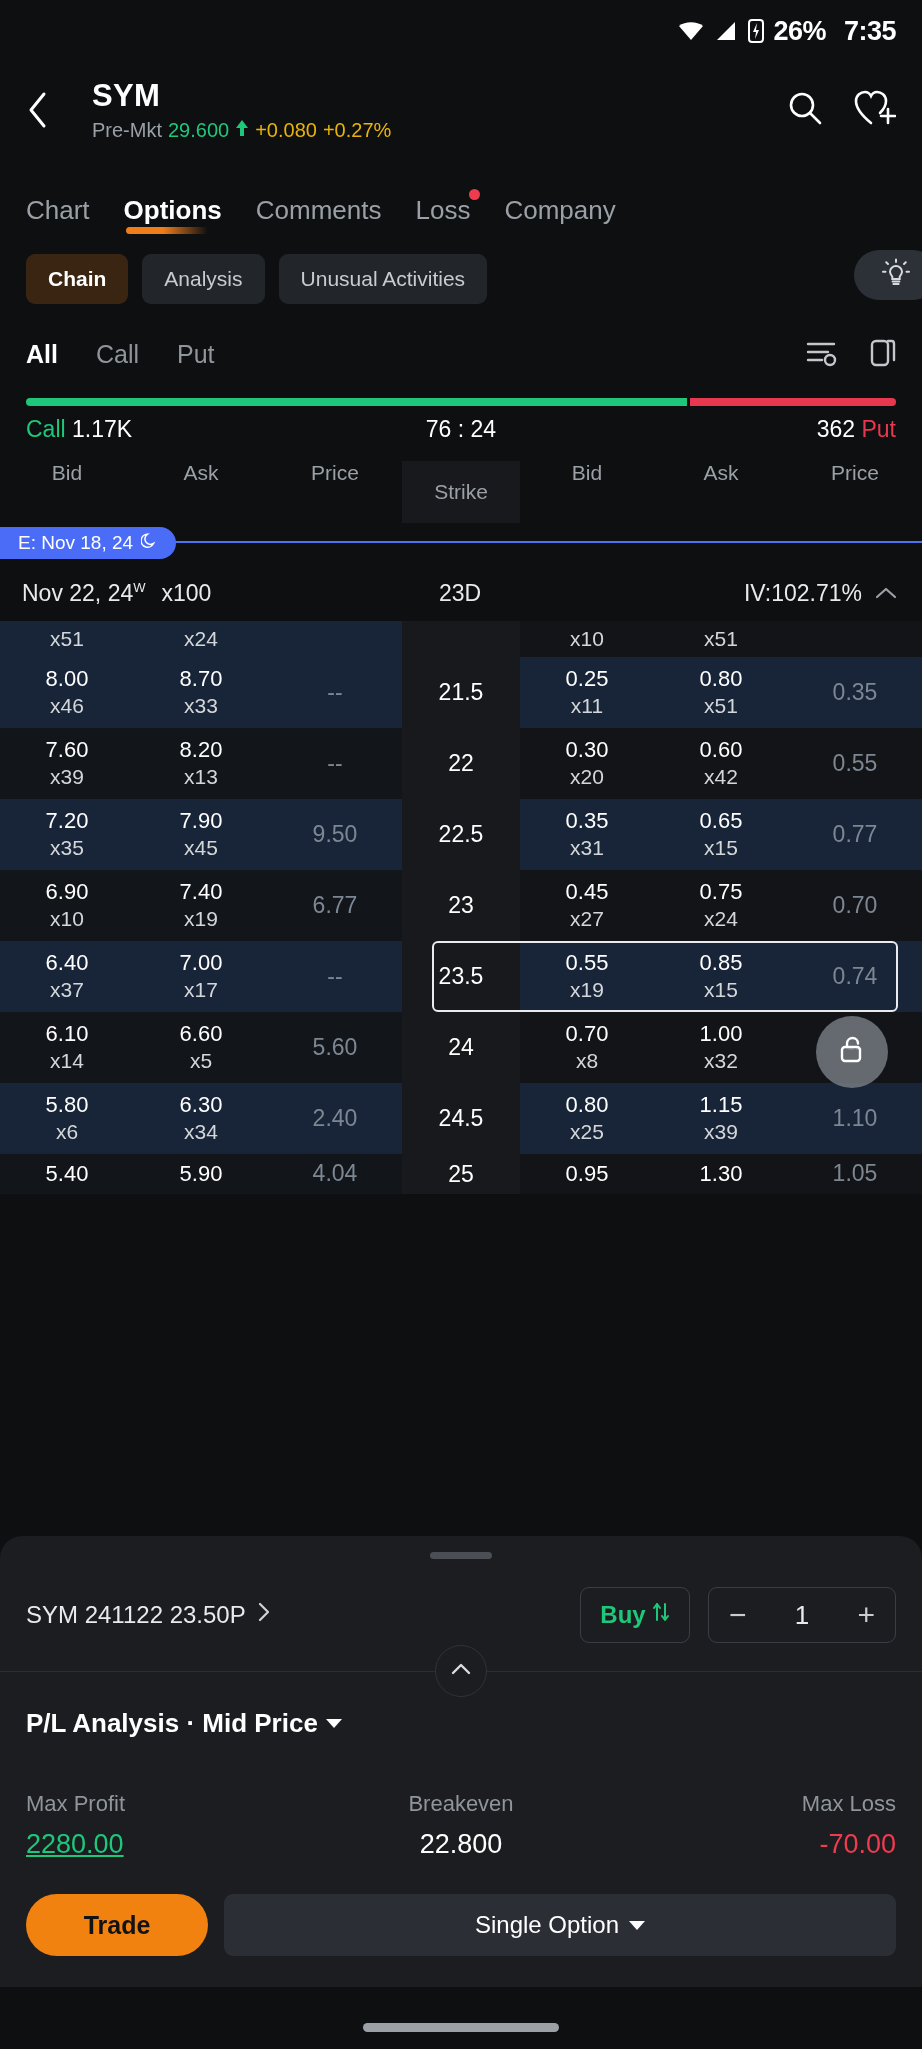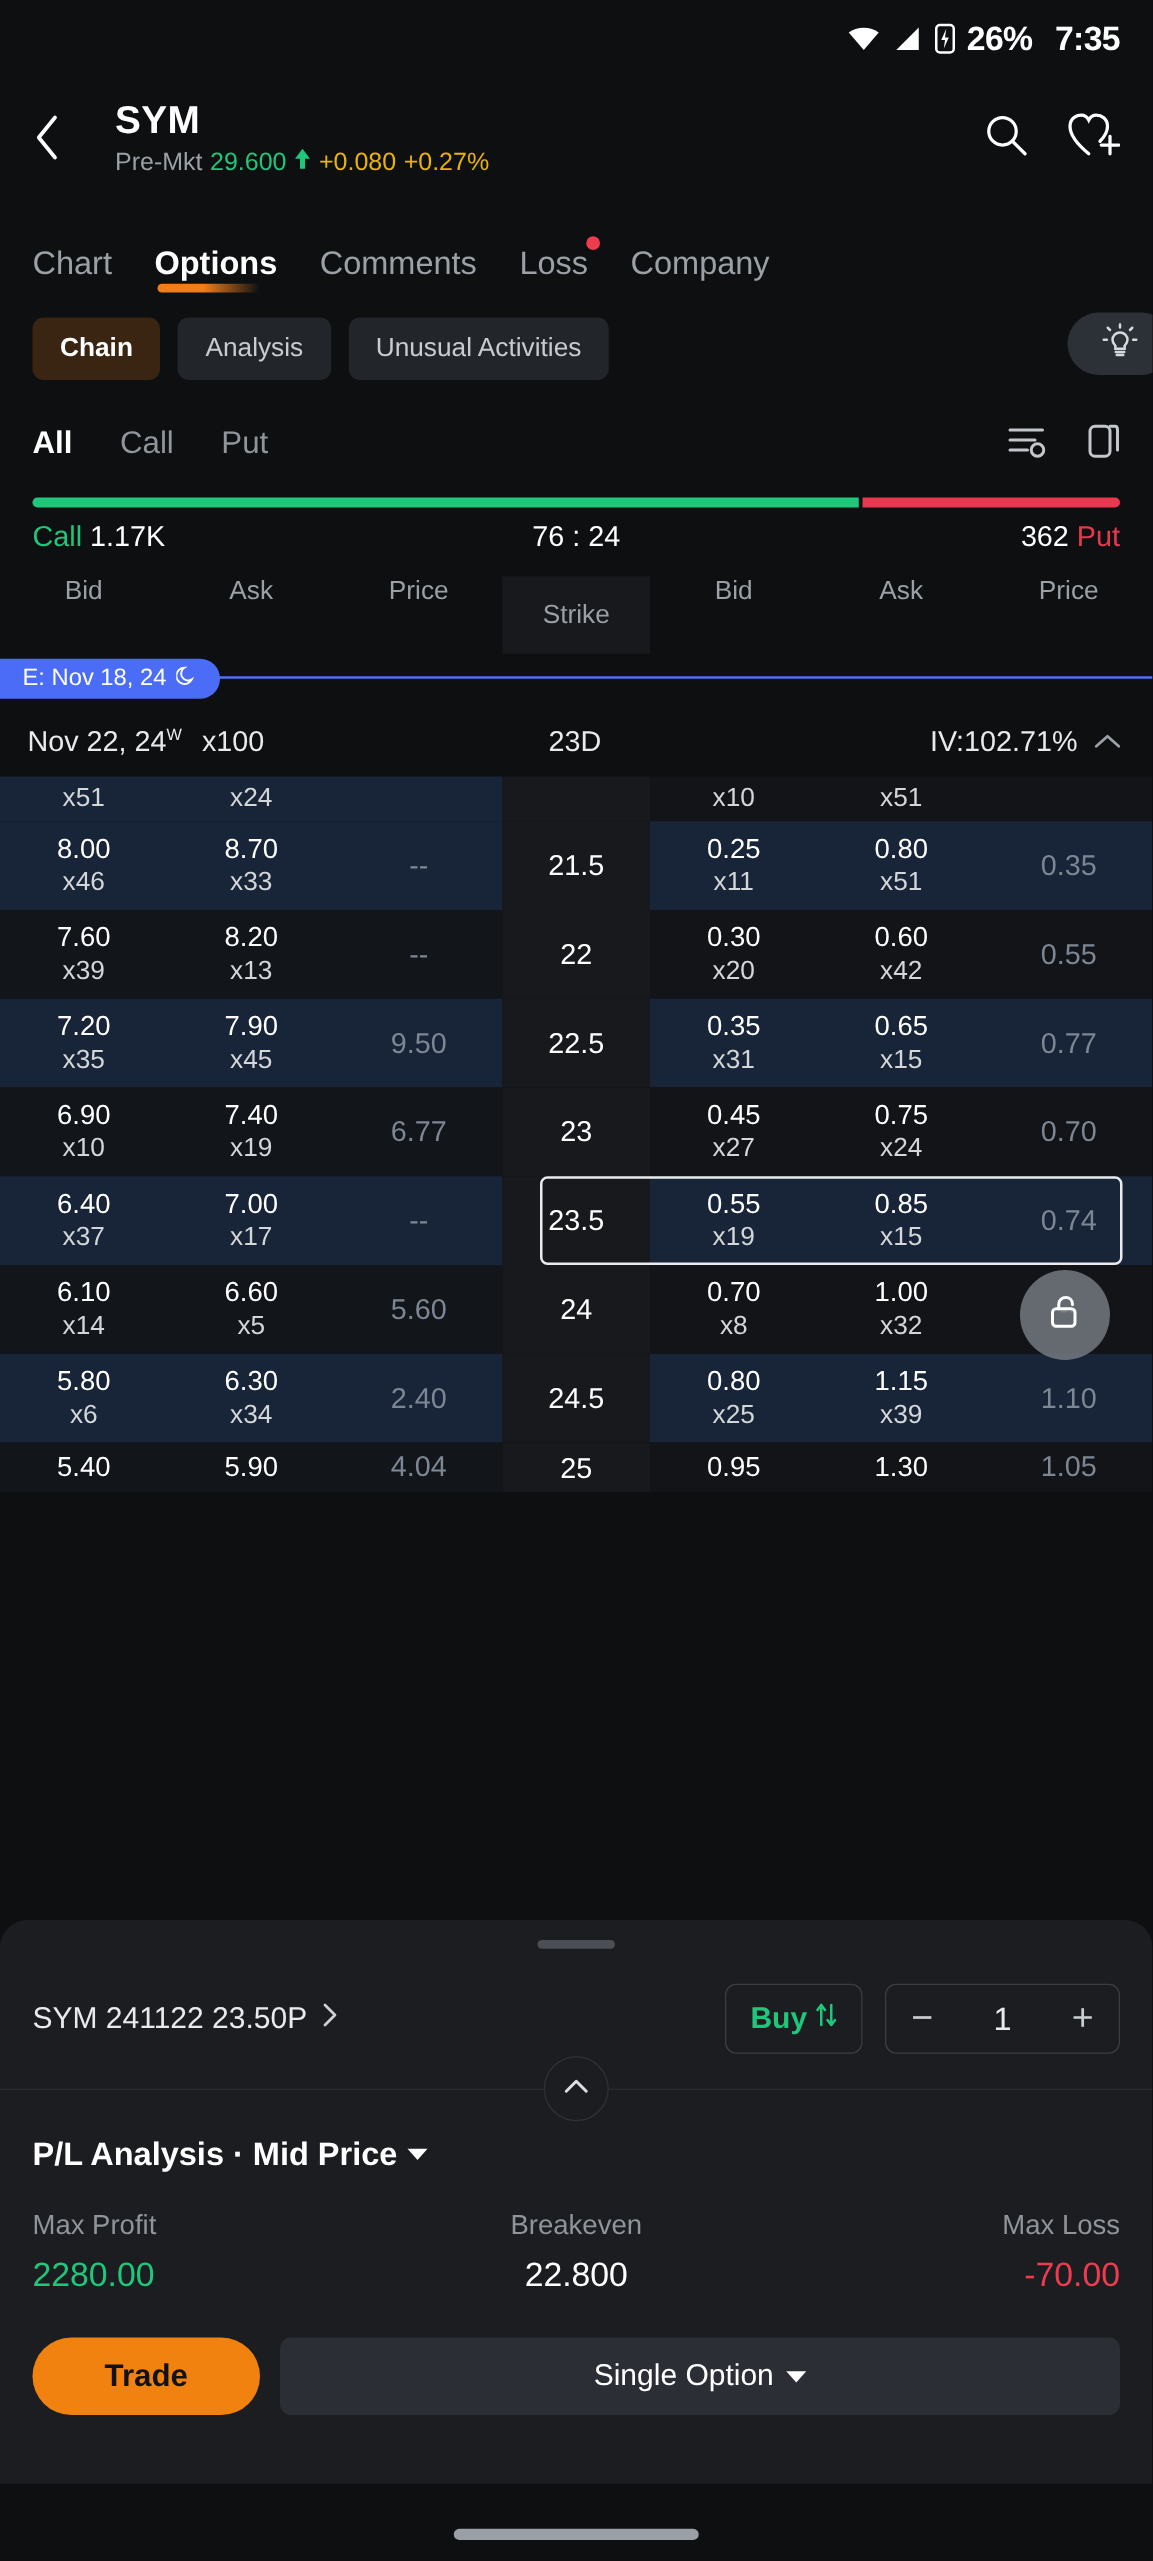--- a/index.html
+++ b/index.html
@@ -148,26 +148,26 @@
 
   .divider { position: relative; margin-top: 28px; height: 1px; background: #2a2d31; }
   .chevpill {
     position: absolute; left: 50%; transform: translate(-50%, -50%); top: 0;
     width: 52px; height: 52px; border-radius: 50%; background: #1b1d20;
     border: 1px solid #2f3338; display: flex; align-items: center; justify-content: center;
   }
 
   .pltitle { font-size: 26px; font-weight: bold; padding: 36px 26px 0 26px; display: flex; align-items: center; gap: 8px; }
   .plgrid { display: flex; padding: 28px 26px 0 26px; }
-  .plcol { flex: 1; }
+  .plcol { flex: 1; margin-top: 24px; }
   .plcol.c { text-align: center; }
   .plcol.r { text-align: right; }
   .pllabel { font-size: 22px; color: #8f959b; }
   .plvalue { font-size: 27px; margin-top: 12px; }
-  .plvalue.pos { color: #1fc77a; }
+  .plvalue.pos { color: #1fc77a; text-decoration: underline; }
   .plvalue.neu { color: #ffffff; }
   .plvalue.neg { color: #ef3b4e; }
 
   .actionrow { display: flex; align-items: center; padding: 34px 26px 0 26px; gap: 16px; }
   .tradebtn {
     width: 182px; height: 62px; border-radius: 31px; background: #f2820f;
     color: #111214; font-size: 25px; font-weight: bold;
     display: flex; align-items: center; justify-content: center;
   }
   .legbtn {

